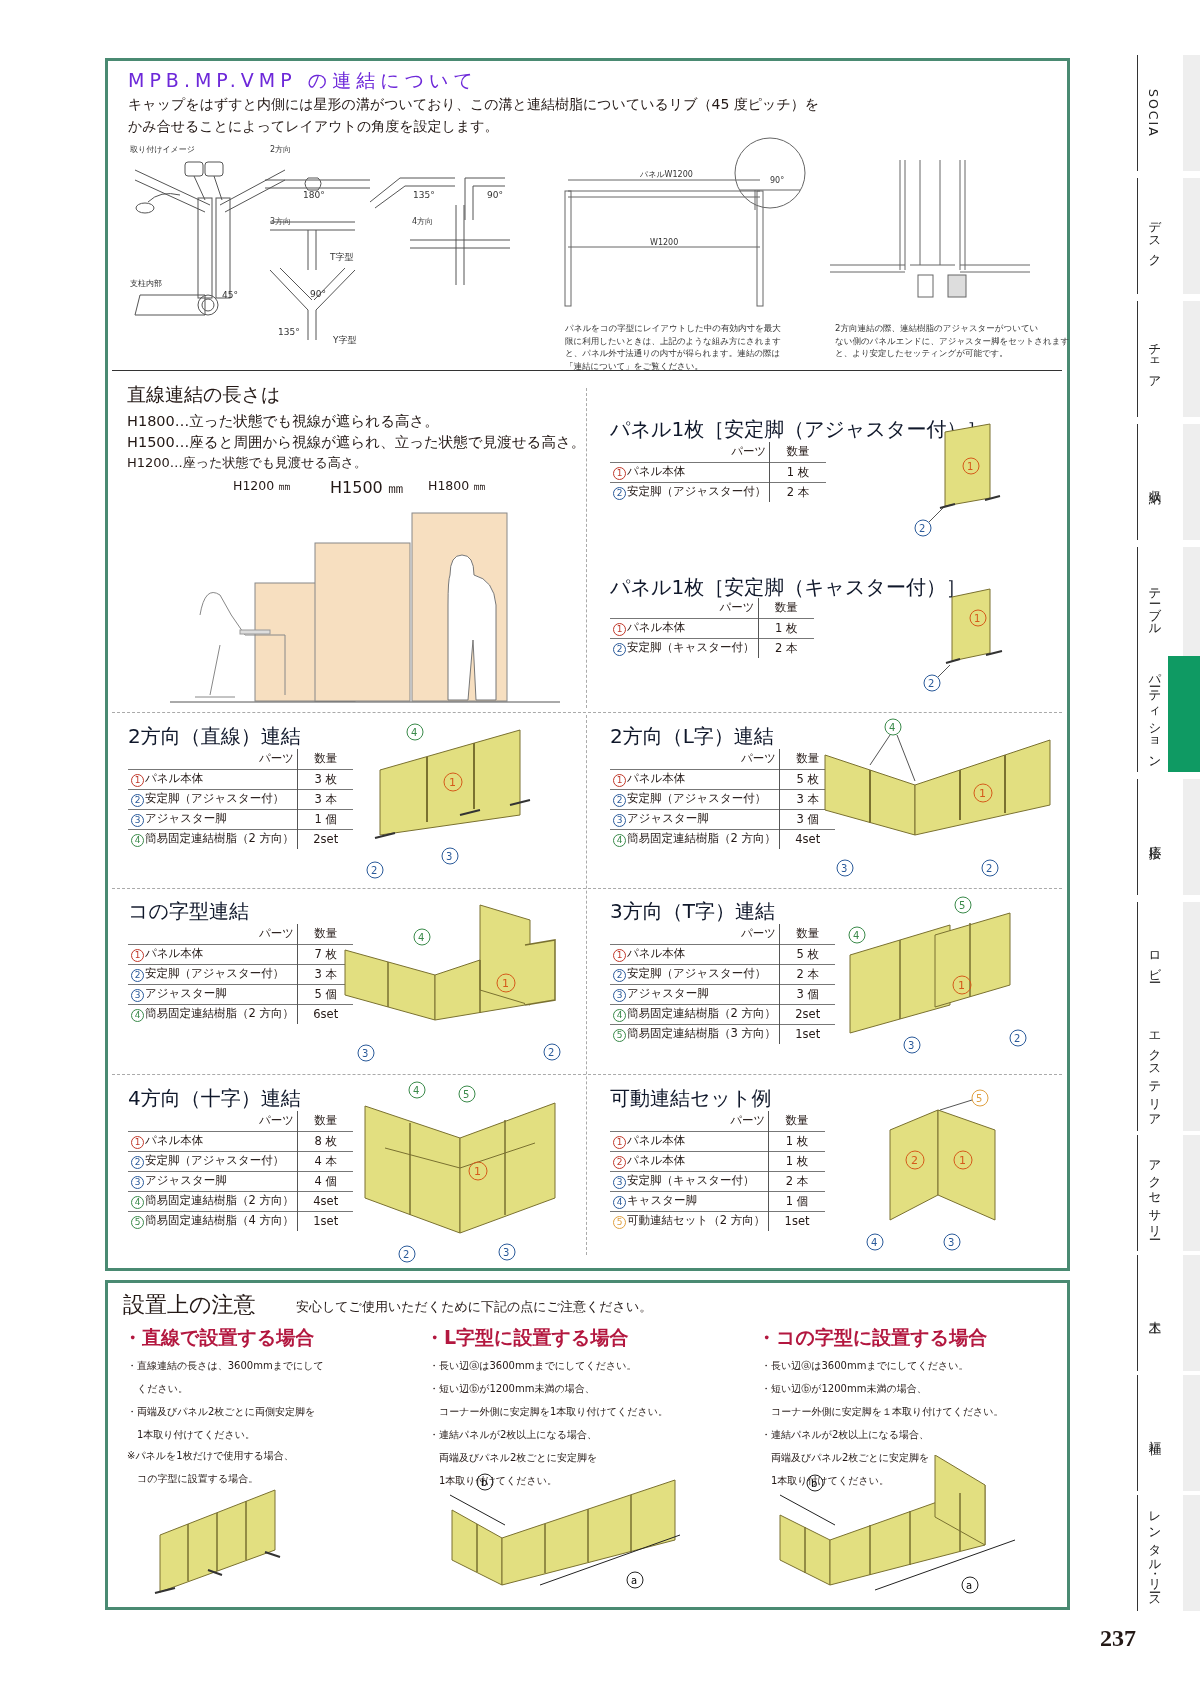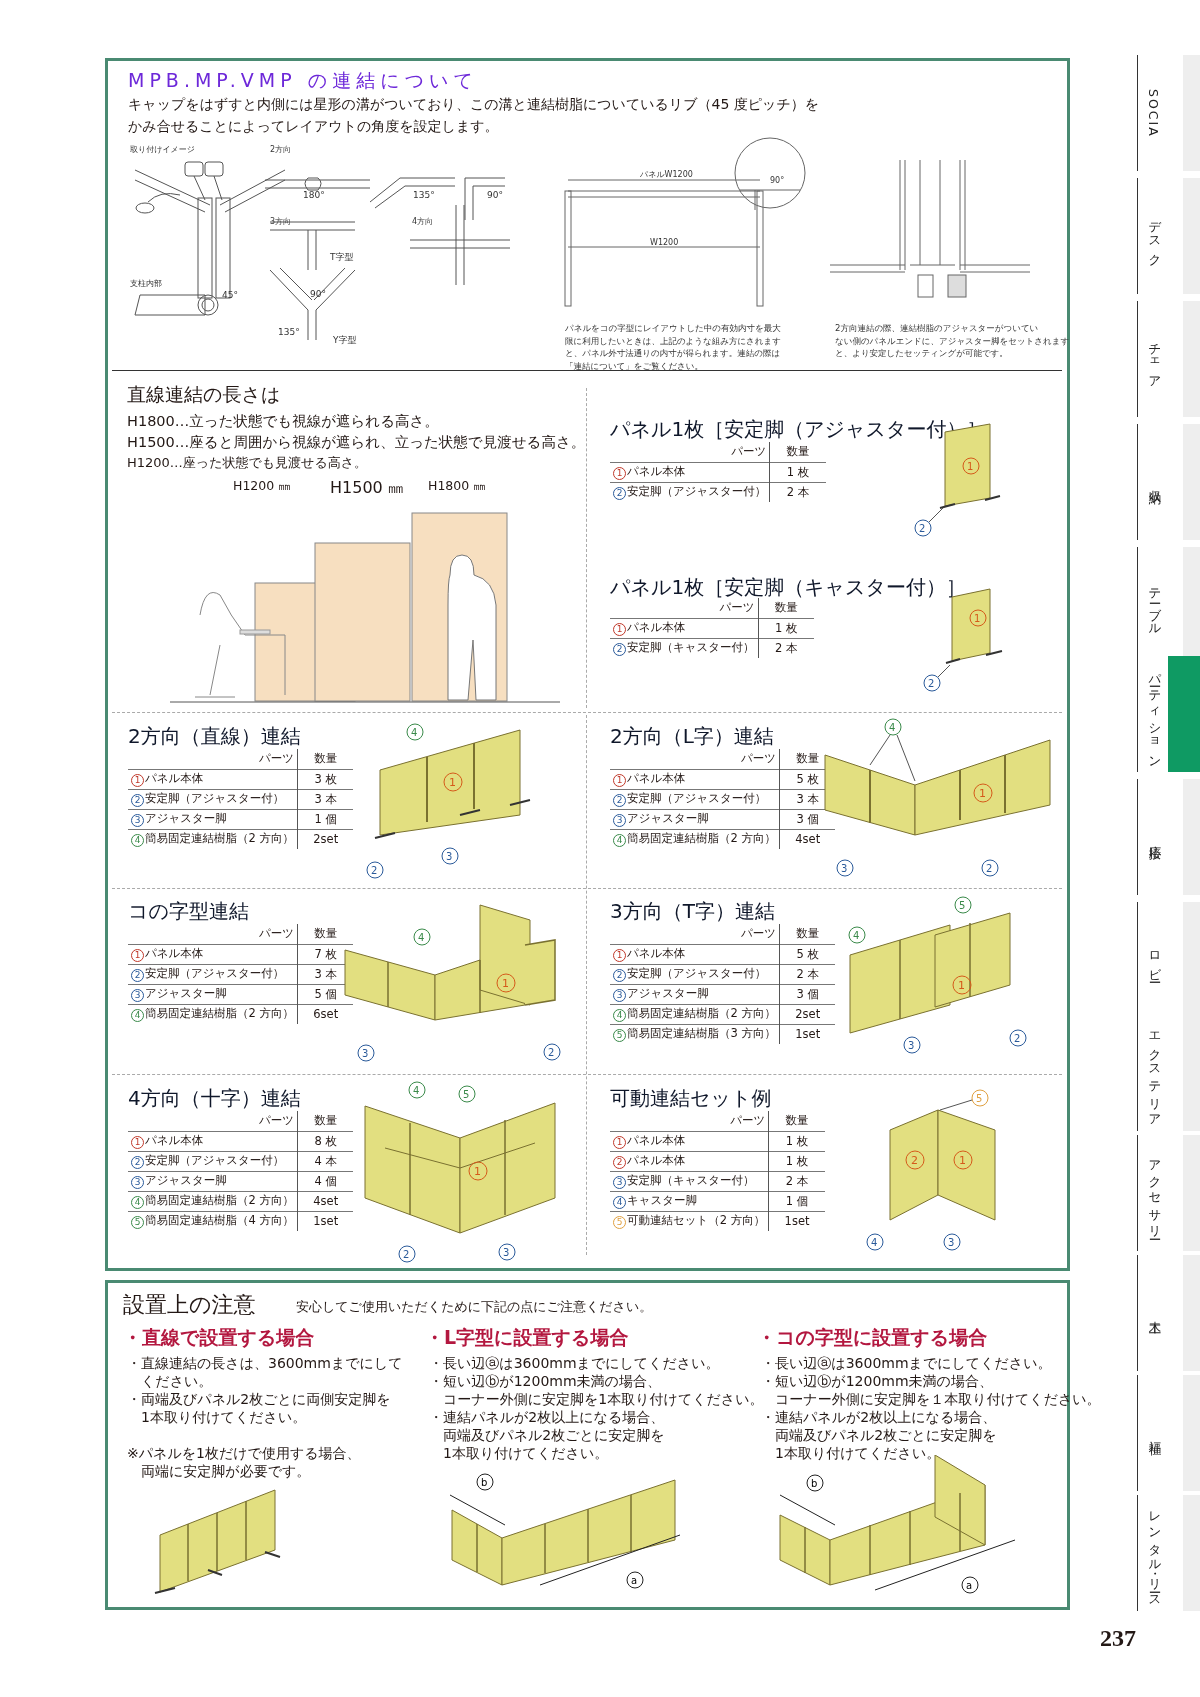--- a/index.html
+++ b/index.html
@@ -24,21 +24,21 @@
 .c4{color:#3a8a4a;border-color:#3a8a4a}
 .c5{color:#e0a040;border-color:#e0a040}
 .dash-h{position:absolute;border-top:1.5px dashed #aaa;height:0}
 .dash-v{position:absolute;border-left:1.5px dashed #aaa;width:0}
 .side-tab{position:absolute;left:1137px;width:63px;border-left:1.5px solid #333;display:flex;align-items:center;justify-content:flex-start}
 .side-tab span{writing-mode:vertical-rl;font-size:12.5px;margin-left:8px;letter-spacing:2px;color:#222}
 .side-tab .shade{position:absolute;left:45px;top:0;bottom:0;width:18px;background:#eee}
 .side-tab.active .shade{background:#0f9a63;left:30px;width:33px}
 .pg{position:absolute;left:1100px;top:1625px;font-size:24px;font-weight:bold;font-family:Liberation Serif, serif}
 .caution-h{font-size:19px;color:#b3173f;font-weight:bold}
-.caution-t{font-size:14px;line-height:18px;white-space:pre-line}
+.caution-t{font-size:10px;line-height:23px;white-space:pre-line}
 svg text{font-family:"DejaVu Sans","Liberation Sans",sans-serif}
 </style>
 </head>
 <body>
 
 <div class="frame" style="left:105px;top:58px;width:965px;height:1213px"></div>
 
 <div class="abs h-title" style="left:128px;top:68px">MPB.MP.VMP の連結について</div>
 <div class="abs lead" style="left:128px;top:93px">キャップをはずすと内側には星形の溝がついており、この溝と連結樹脂についているリブ（45 度ピッチ）を</div>
 <div class="abs lead" style="left:128px;top:115px">かみ合せることによってレイアウトの角度を設定します。</div>
@@ -462,21 +462,21 @@
 <div class="frame" style="left:105px;top:1280px;width:965px;height:330px"></div>
 <div class="abs" style="left:123px;top:1290px;font-size:22px">設置上の注意</div>
 <div class="abs" style="left:296px;top:1298px;font-size:13px">安心してご使用いただくために下記の点にご注意ください。</div>
 
 <div class="abs caution-h" style="left:123px;top:1325px">・直線で設置する場合</div>
 <div class="abs caution-t" style="left:127px;top:1354px">・直線連結の長さは、3600mmまでにして
 　ください。
 ・両端及びパネル2枚ごとに両側安定脚を
 　1本取り付けてください。</div>
 <div class="abs caution-t" style="left:127px;top:1444px">※パネルを1枚だけで使用する場合、
-　両端に安定脚が必要です。</div>
+　コの字型に設置する場合。</div>
 
 <div class="abs caution-h" style="left:425px;top:1325px">・L字型に設置する場合</div>
 <div class="abs caution-t" style="left:429px;top:1354px">・長い辺ⓐは3600mmまでにしてください。
 ・短い辺ⓑが1200mm未満の場合、
 　コーナー外側に安定脚を1本取り付けてください。
 ・連結パネルが2枚以上になる場合、
 　両端及びパネル2枚ごとに安定脚を
 　1本取り付けてください。</div>
 
 <div class="abs caution-h" style="left:757px;top:1325px">・コの字型に設置する場合</div>

